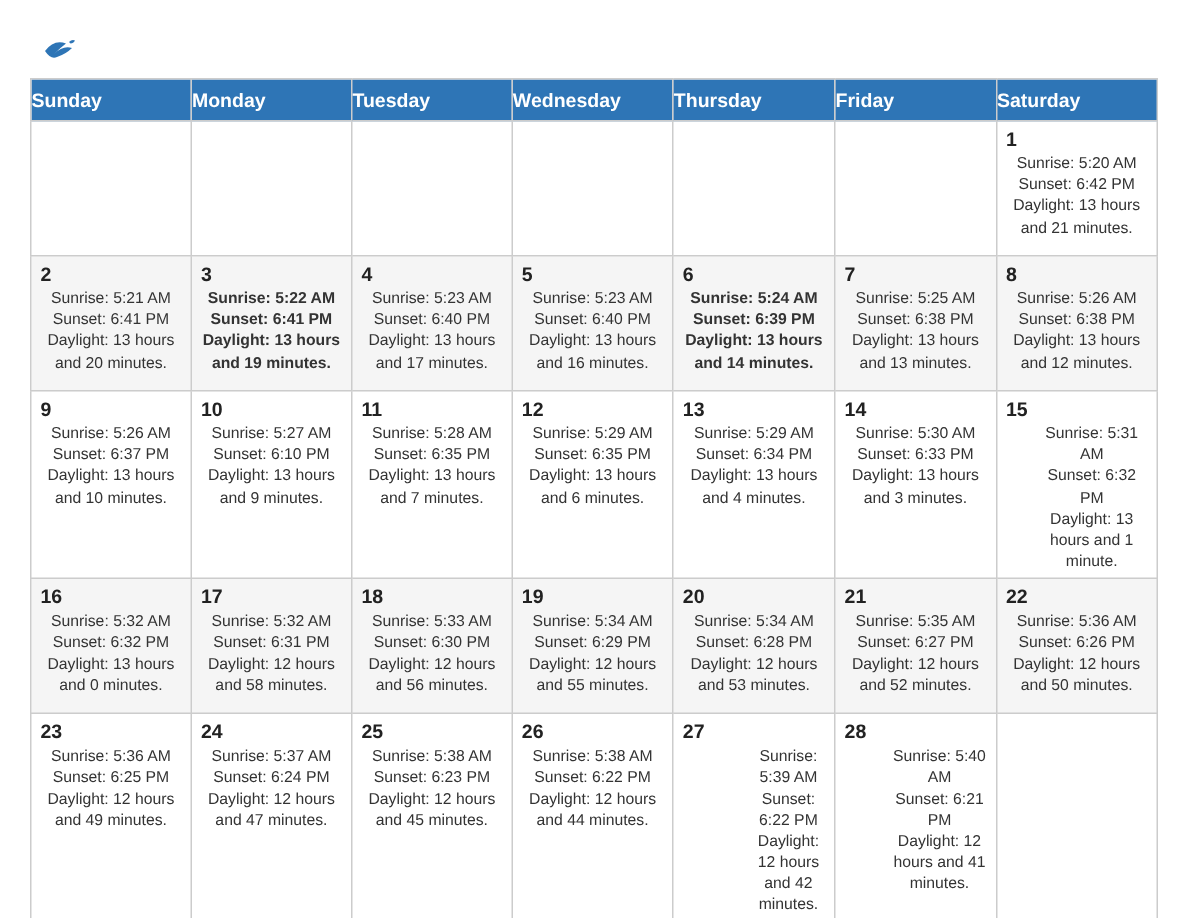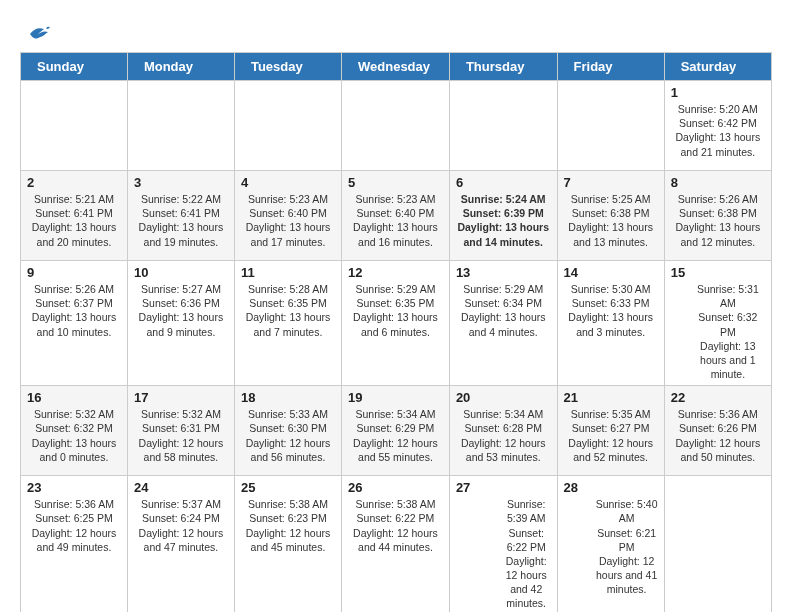--- a/index.html
+++ b/index.html
@@ -34,21 +34,21 @@
     table {
       width: 100%;
       border-collapse: collapse;
       margin-top: 10px;
     }
     thead th {
       background-color: #2e75b6;
       color: #fff;
       font-size: 13px;
       font-weight: bold;
-      padding: 6px 16px;
+      padding: 6px 0;
       text-align: left;
       border: 1px solid #ccc;
     }
     tbody td {
       vertical-align: top;
       border: 1px solid #ccc;
       padding: 4px 6px;
       font-size: 11px;
       color: #333;
       height: 90px;
@@ -127,21 +127,21 @@
       </tr>
       <tr>
         <td>
           <span class="day-number">2</span>
           <div class="day-info" style="white-space: pre-line;">Sunrise: 5:21 AM
 Sunset: 6:41 PM
 Daylight: 13 hours and 20 minutes.</div>
         </td>
         <td>
           <span class="day-number">3</span>
-          <div class="day-info" style="white-space: pre-line;">Sunrise: 5:22 AM
+          <div class="day-info" style="white-space: pre-line; font-weight: bold;">Sunrise: 5:22 AM
 Sunset: 6:41 PM
 Daylight: 13 hours and 19 minutes.</div>
         </td>
         <td>
           <span class="day-number">4</span>
           <div class="day-info" style="white-space: pre-line;">Sunrise: 5:23 AM
 Sunset: 6:40 PM
 Daylight: 13 hours and 17 minutes.</div>
         </td>
         <td>
@@ -172,21 +172,21 @@
       <tr>
         <td>
           <span class="day-number">9</span>
           <div class="day-info" style="white-space: pre-line;">Sunrise: 5:26 AM
 Sunset: 6:37 PM
 Daylight: 13 hours and 10 minutes.</div>
         </td>
         <td>
           <span class="day-number">10</span>
           <div class="day-info" style="white-space: pre-line;">Sunrise: 5:27 AM
-Sunset: 6:36 PM
+Sunset: 6:10 PM
 Daylight: 13 hours and 9 minutes.</div>
         </td>
         <td>
           <span class="day-number">11</span>
           <div class="day-info" style="white-space: pre-line;">Sunrise: 5:28 AM
 Sunset: 6:35 PM
 Daylight: 13 hours and 7 minutes.</div>
         </td>
         <td>
           <span class="day-number">12</span>

